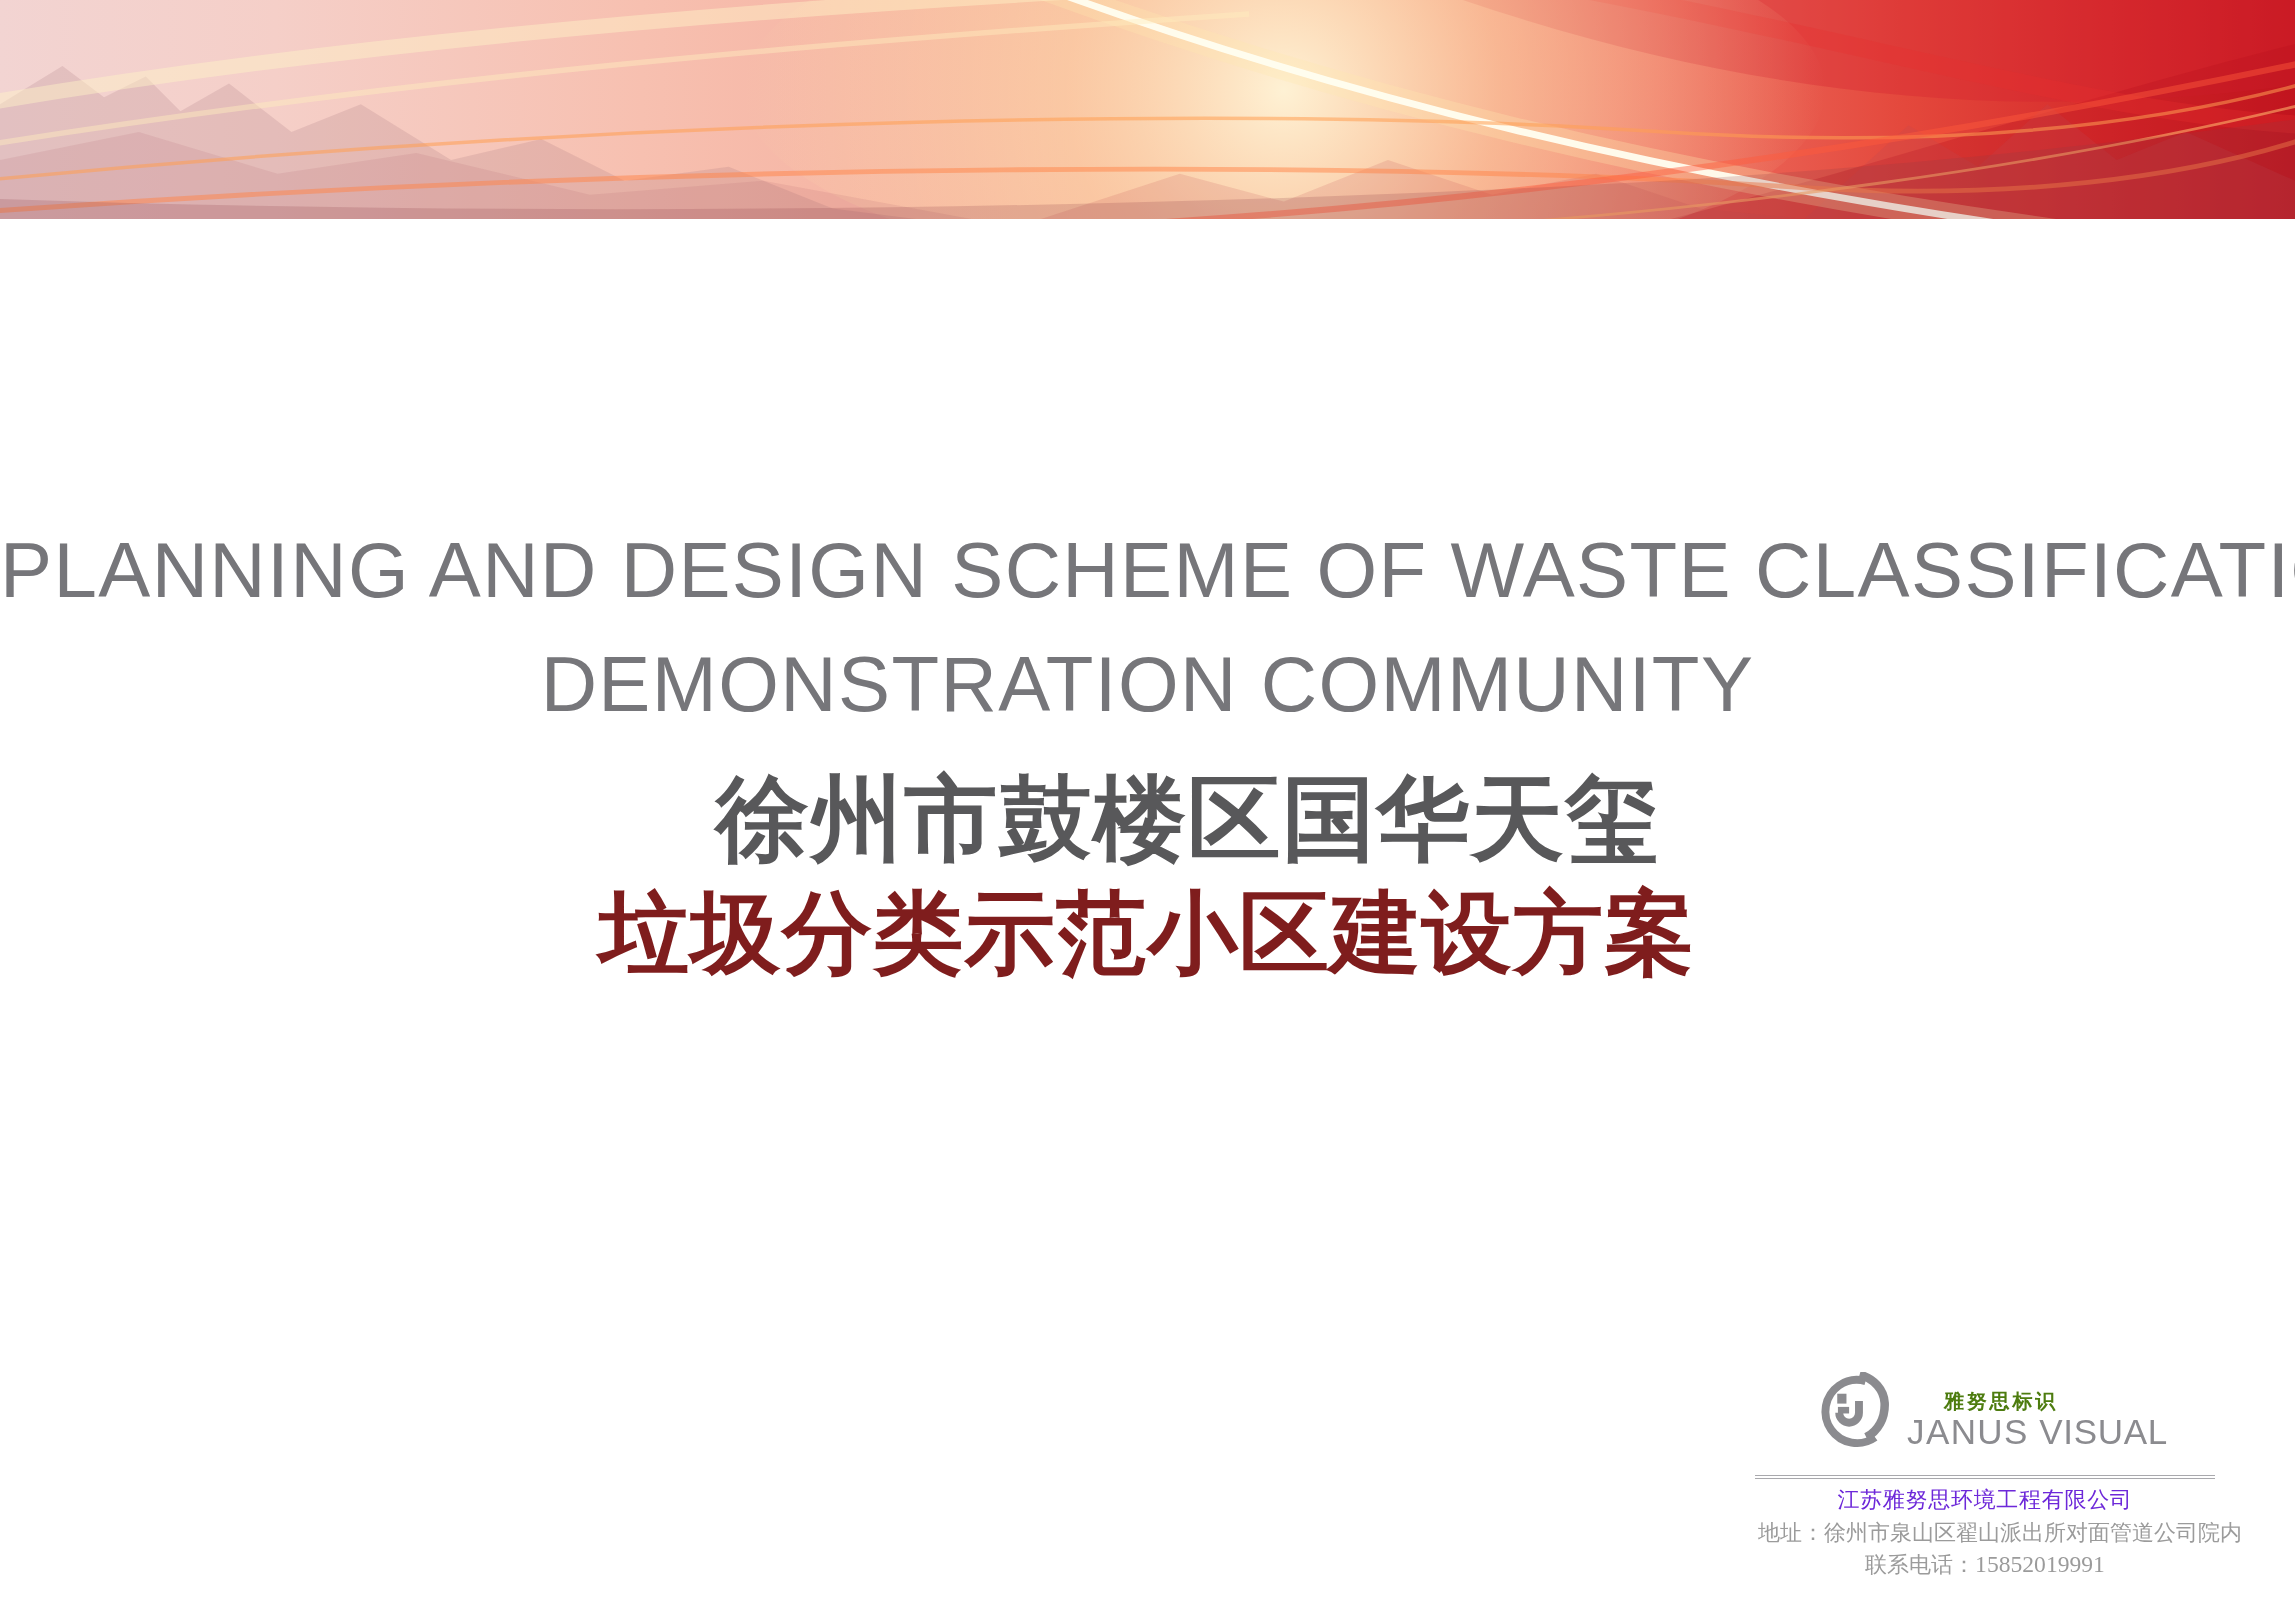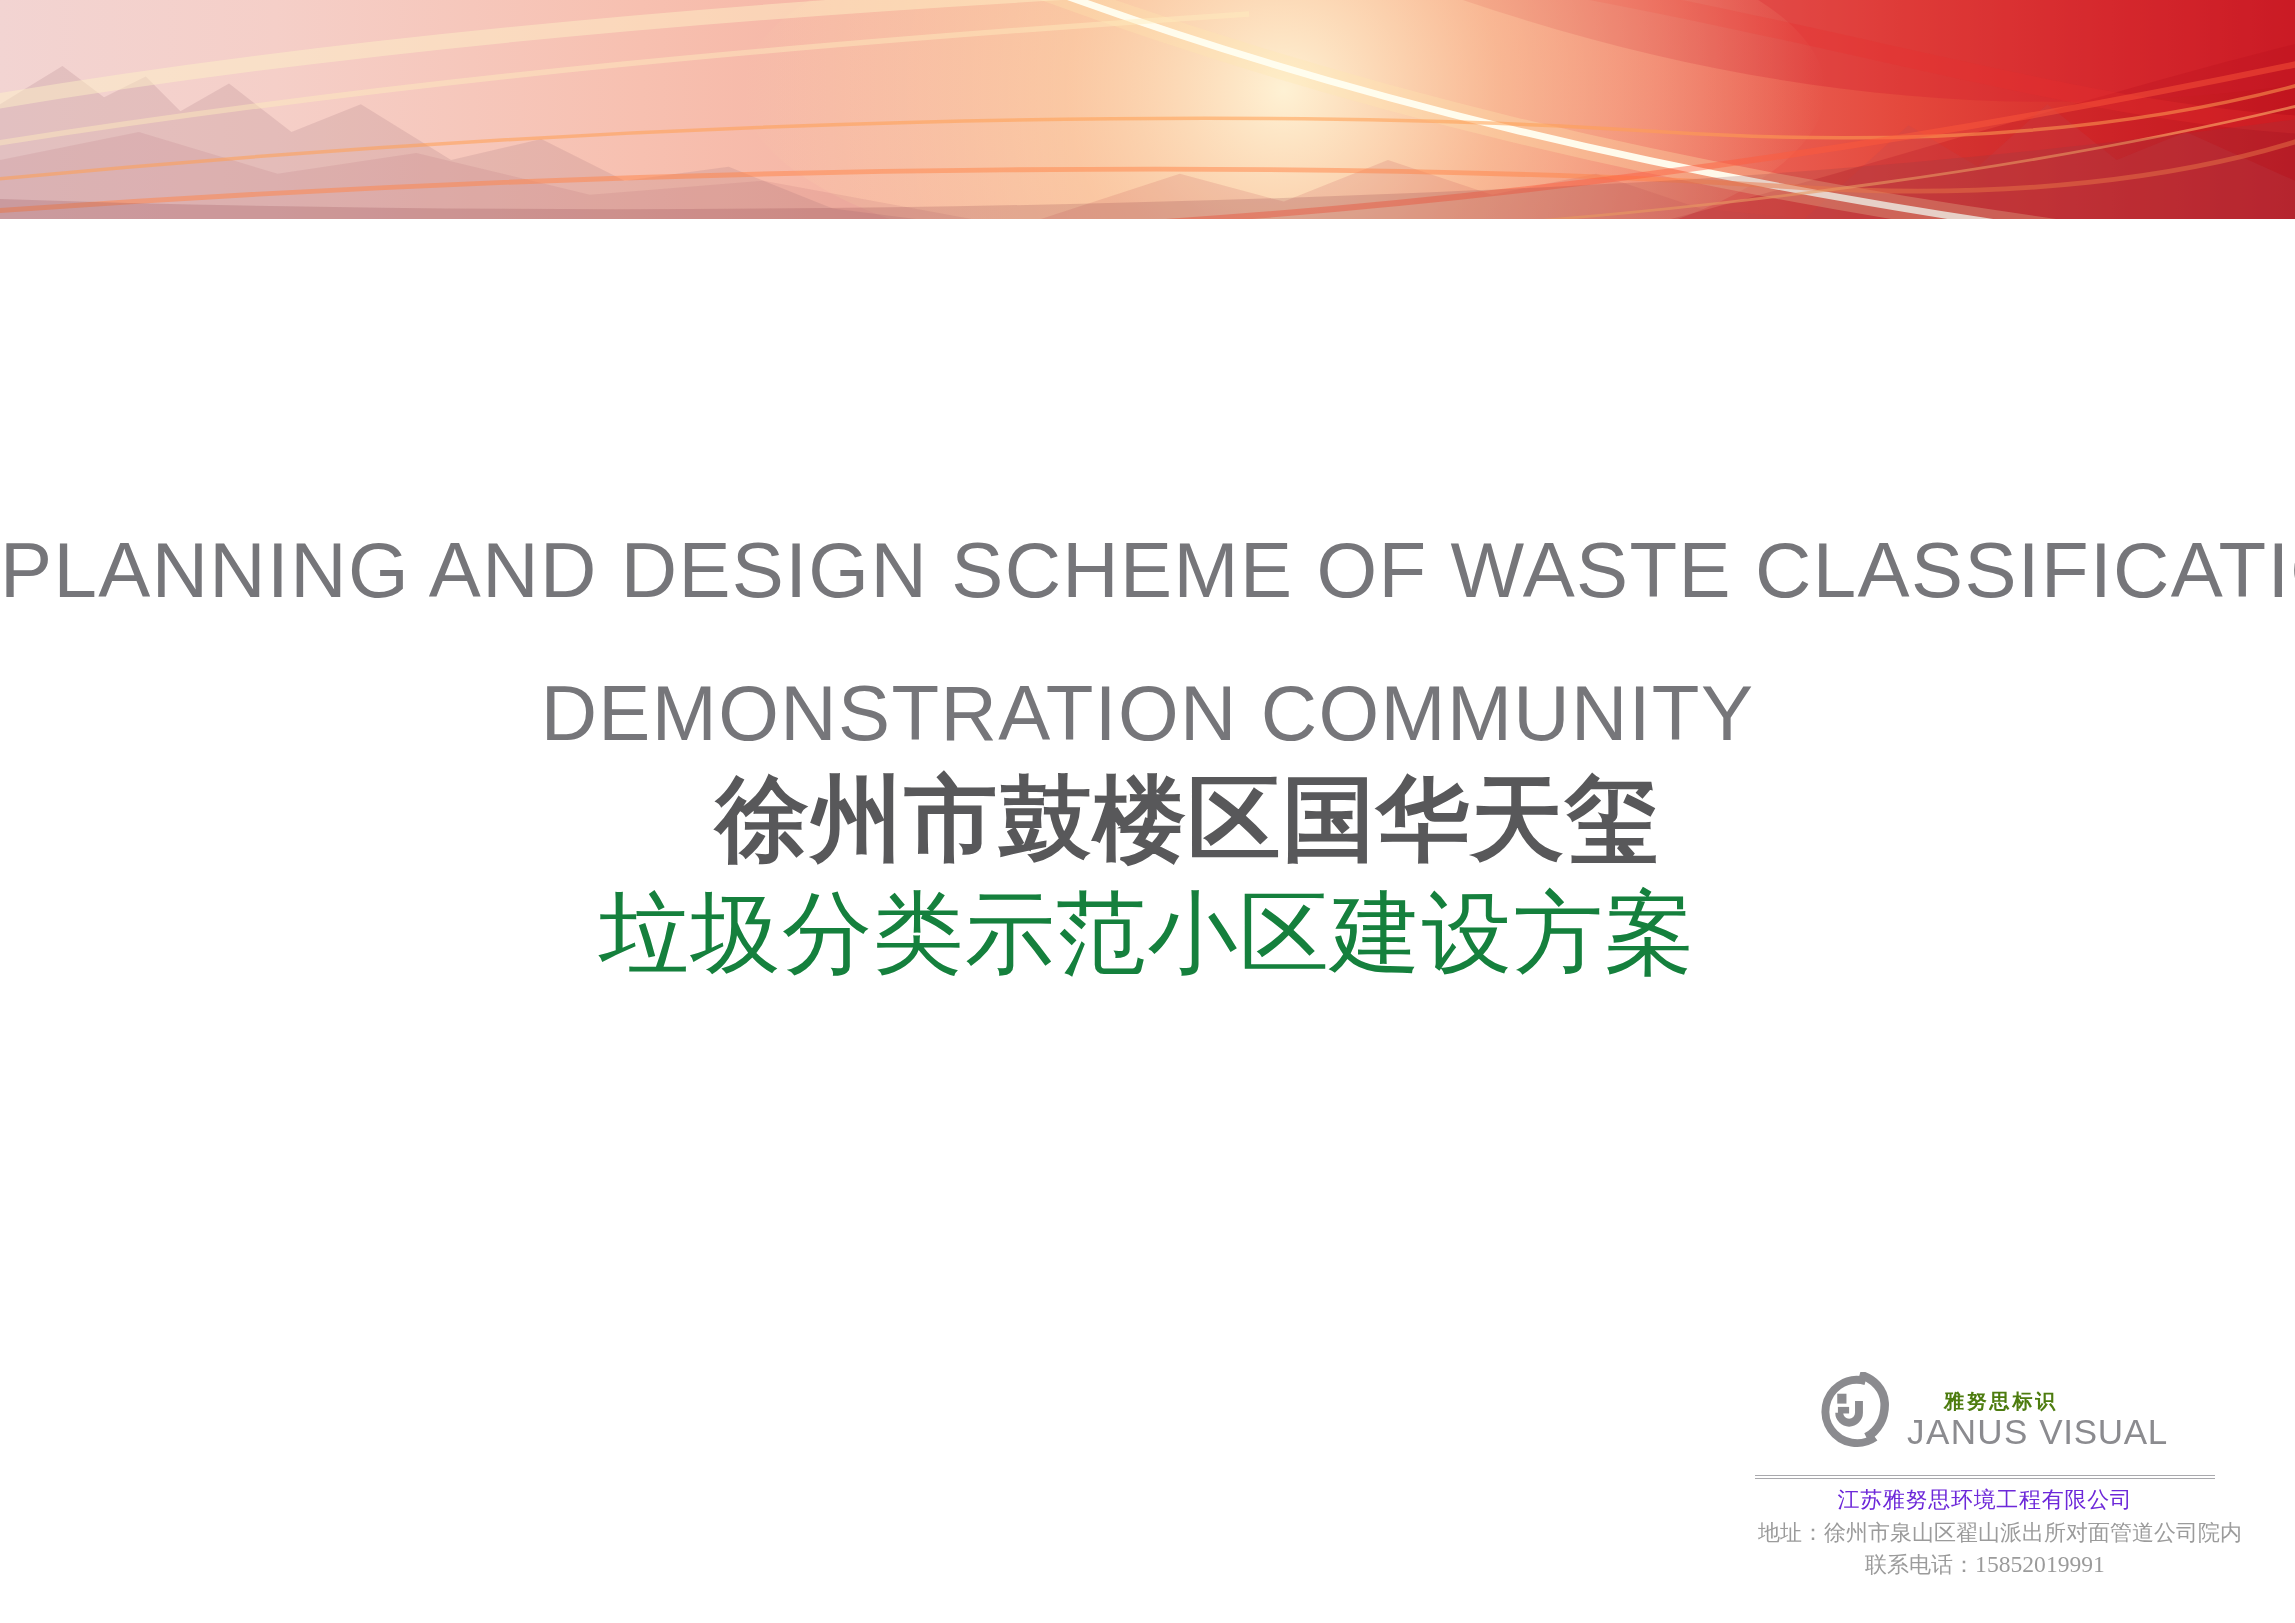--- a/index.html
+++ b/index.html
@@ -13,30 +13,30 @@
   
   .banner{position:absolute;left:0;top:0;width:2295px;height:219px;}
   .banner svg{display:block;width:100%;height:100%;}
   
   .title-en{
     position:absolute;left:0;width:100%;text-align:center;
     color:#76767a;font-size:78px;font-weight:400;letter-spacing:1.4px;
     white-space:nowrap;
   }
   #en-line1{top:525px;}
-  #en-line2{top:668px;}
+  #en-line2{top:639px;}
   .title-zh{
     position:absolute;left:0;top:757px;width:100%;text-align:center;
     color:#58585a;font-size:93px;font-weight:bold;letter-spacing:1.4px;
     white-space:nowrap;
     padding-left:40px;
   }
   .subtitle-zh{
     position:absolute;left:0;top:873px;width:100%;text-align:center;
-    color:#15803d;font-size:90px;font-weight:normal;letter-spacing:1.4px;
+    color:#7f1d1d;font-size:90px;font-weight:bold;letter-spacing:1.4px;
     white-space:nowrap;
   }
   .date{
     position:absolute;left:0;top:1004px;width:100%;text-align:center;
     color:#9b9b9b;font-size:36px;letter-spacing:2.1px;
   }
   
   .logo-icon{position:absolute;left:1816px;top:1372px;width:82px;height:79px;}
   .logo-zh{
     position:absolute;left:1944px;top:1388px;

